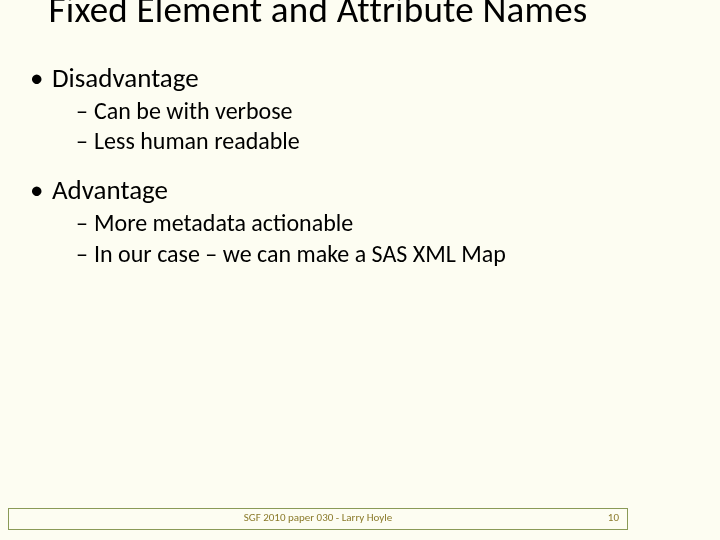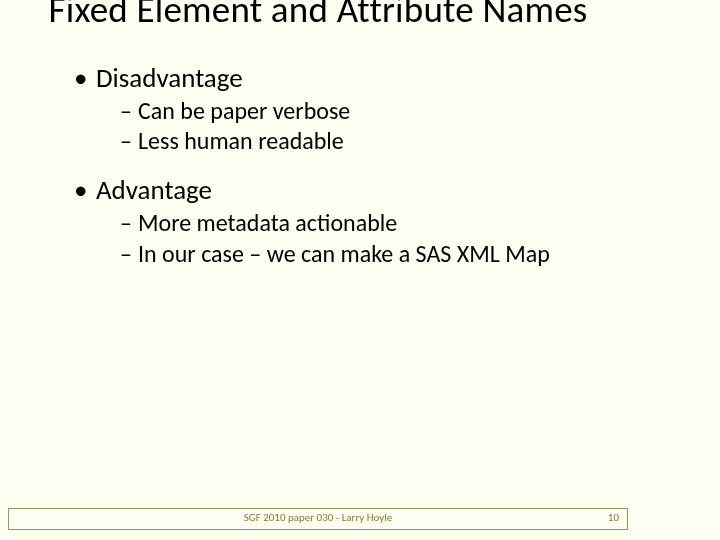--- a/index.html
+++ b/index.html
@@ -24,21 +24,20 @@
     line-height: 1.1;
     font-weight: 400;
     margin: 0;
     padding-top: 0;
     position: relative;
     top: -10px;
     letter-spacing: 0.2px;
   }
   .body {
     padding: 14px 20px 0 30px;
-    margin-left: 44px;
   }
   .lvl1 {
     font-size: 27px;
     margin: 6px 0 2px 0;
   }
   .lvl1 .bullet-dot {
     display: inline-block;
     width: 22px;
   }
   .lvl2 {
@@ -87,21 +86,21 @@
 <div class="slide">
 
   <h1 class="title">Fixed Element and Attribute Names</h1>
 
   <div class="body">
 
     <div class="lvl1">
       <span class="bullet-dot">•</span><span>Disadvantage</span>
     </div>
     <div class="lvl2">
-      <span class="dash">–</span><span>Can be paper verbose</span>
+      <span class="dash">–</span><span>Can be with verbose</span>
     </div>
     <div class="lvl2">
       <span class="dash">–</span><span>Less human readable</span>
     </div>
 
     <div class="spacer"></div>
 
     <div class="lvl1">
       <span class="bullet-dot">•</span><span>Advantage</span>
     </div>

